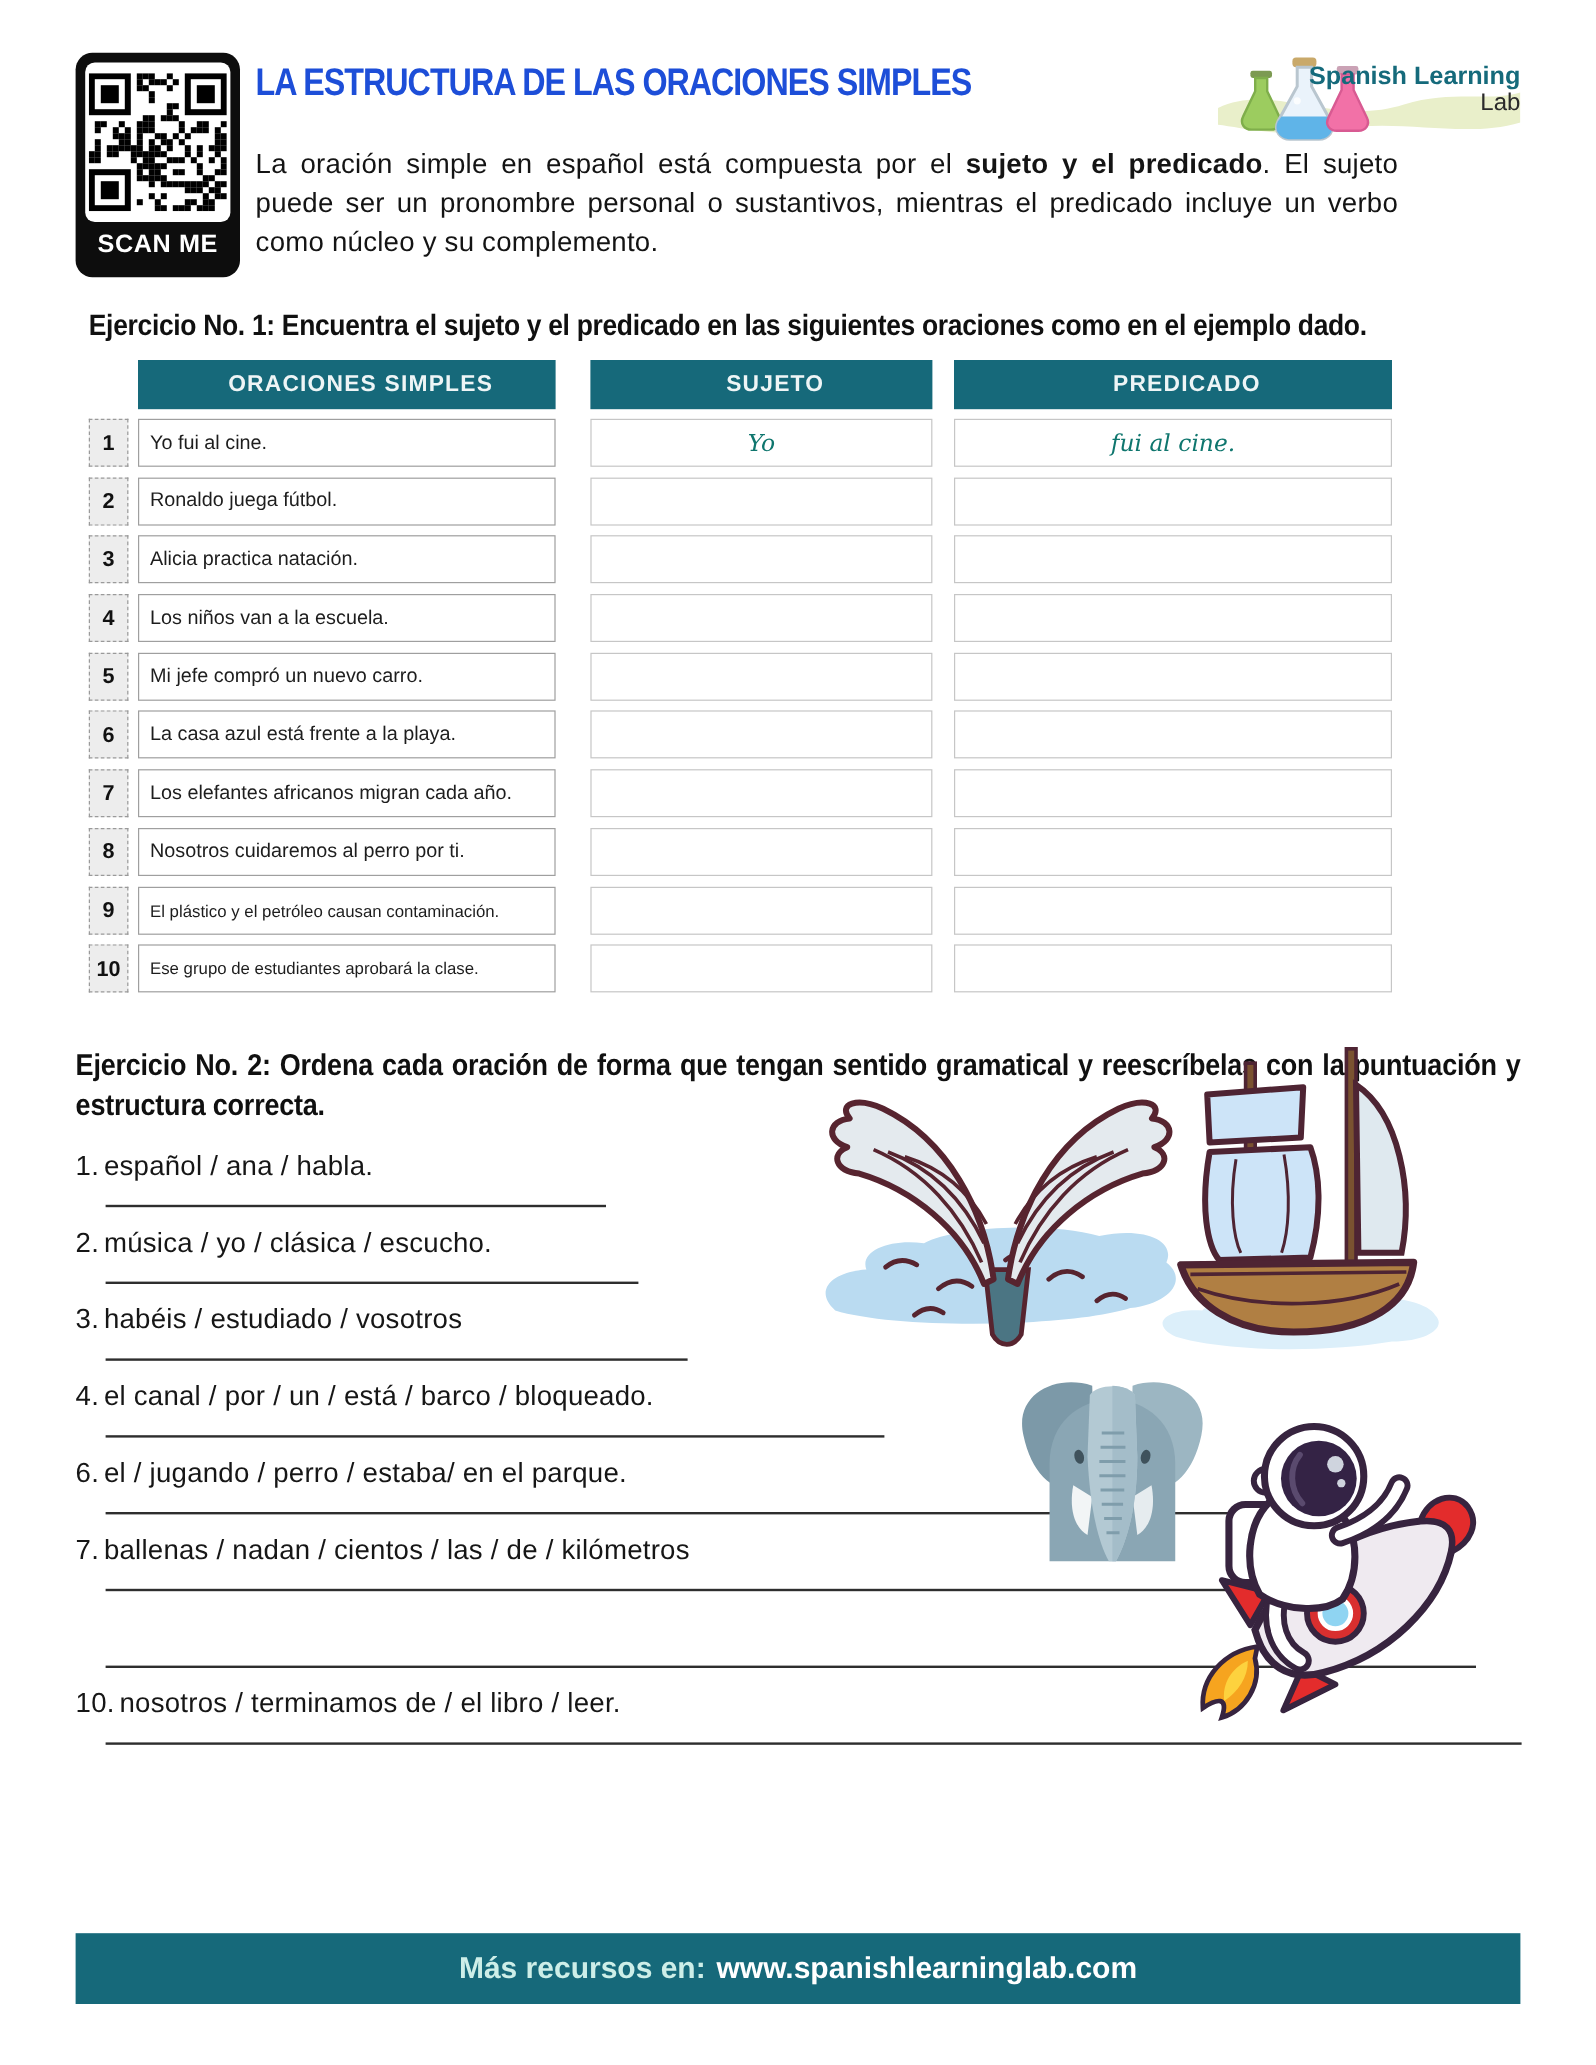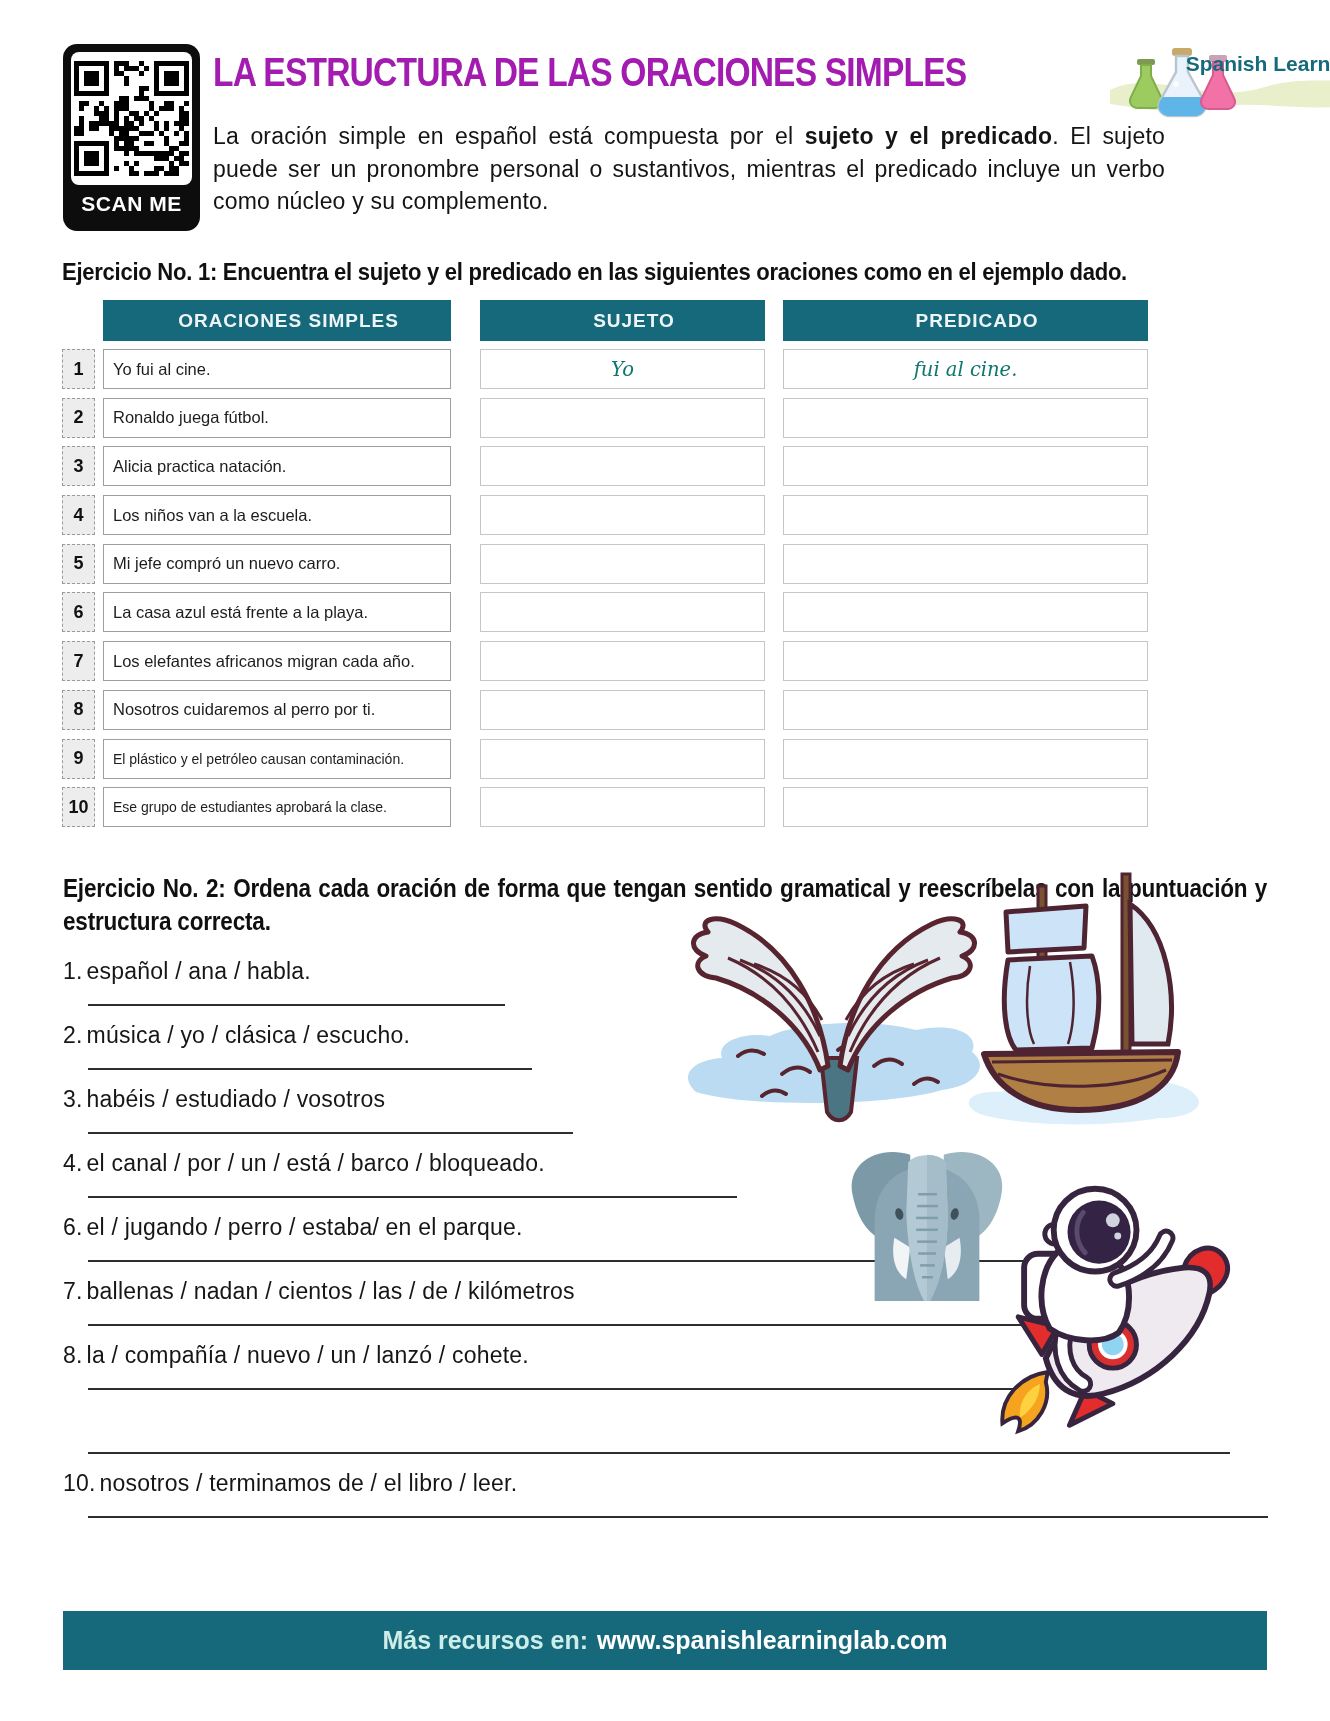--- a/index.html
+++ b/index.html
@@ -9,34 +9,34 @@
   
   .header { position:absolute; top:42px; left:63px; right:63px; }
   .qr-block { position:absolute; left:0; top:2px; width:137px; height:187px;
               background:#0d0d0d; border-radius:14px; padding:8px; }
   .qr-white { background:#fff; border-radius:8px; height:133px; display:flex;
               align-items:center; justify-content:center; }
   .scan-label { color:#fff; text-align:center; font-weight:700; font-size:21px;
                 letter-spacing:0.5px; margin-top:7px; }
   .header-main { margin-left:150px; }
   .title-row { display:flex; justify-content:space-between; align-items:flex-start; height:70px; }
-  .main-title { white-space:nowrap; font-size:40px; font-weight:800; color:#a21caf;
+  .main-title { white-space:nowrap; font-size:32px; font-weight:800; color:#1d4ed8;
                 letter-spacing:-1px; padding-top:8px; }
   .squeeze84 { display:inline-block; transform:scaleX(.84); transform-origin:0 0; }
   .logo { position:relative; width:252px; height:80px; flex-shrink:0; }
   .logo svg { position:absolute; left:0; top:0; }
   .logo-text { position:absolute; right:0; top:10px; text-align:right; line-height:1.1; }
   .logo-line1 { color:#156a7b; font-size:21px; font-weight:700; }
   .logo-line2 { color:#2a2a2a; font-size:20px; font-weight:400; }
   .intro { margin-top:8px; width:952px; font-size:23px; line-height:1.42;
            text-align:justify; color:#141414; letter-spacing:0.2px; }
   .intro b { font-weight:800; }
 
   
-  .ex1 { position:absolute; top:258px; left:62px; width:1204px; }
+  .ex1 { position:absolute; top:258px; left:74px; width:1204px; }
   .ex-title { font-weight:700; color:#101010; white-space:nowrap; font-size:24.5px; letter-spacing:-0.3px; }
   .squeeze90 { display:inline-block; transform:scaleX(.90); transform-origin:0 0; }
   .thead { display:flex; margin-top:14px; }
   .spacer { width:41px; }
   .hbar { background:#16697a; color:#eef5f6; font-weight:700; font-size:19px; height:41px;
           display:flex; align-items:center; justify-content:center; letter-spacing:1px;padding-left:23px; }
   .hc1 { width:348px; margin-right:29px; } .hc2 { width:285px; margin-right:18px; } .hc3 { width:365px; }
   .rows { margin-top:8px; }
   .row { display:flex; height:40px; margin-bottom:8.7px; }
   .badge { width:33px; height:100%; background:#ededed; border:1.6px dashed #9a9a9a;
@@ -481,24 +481,20 @@
   <div class="item">
     <div class="item-text"><span class="item-num">6.</span><span>el / jugando / perro / estaba/ en el parque.</span></div>
     <div class="blank" style="width: 970px;"></div>
   </div>
 
   <div class="item">
     <div class="item-text"><span class="item-num">7.</span><span>ballenas / nadan / cientos / las / de / kilómetros</span></div>
     <div class="blank" style="width: 989px;"></div>
   </div>
 
-  <div class="item">
-    <div class="item-text"><span class="item-num">8.</span><span>la / compañía / nuevo / un / lanzó / cohete.</span></div>
-    <div class="blank" style="width: 947px;"></div>
-  </div>
 
   <div class="item">
     <div class="blank" style="width: 1142px;"></div>
   </div>
 
   <div class="item">
     <div class="item-text"><span class="item-num">10.</span><span>nosotros / terminamos de / el libro / leer.</span></div>
     <div class="blank" style="width: 1180px;"></div>
   </div>
 </div>

